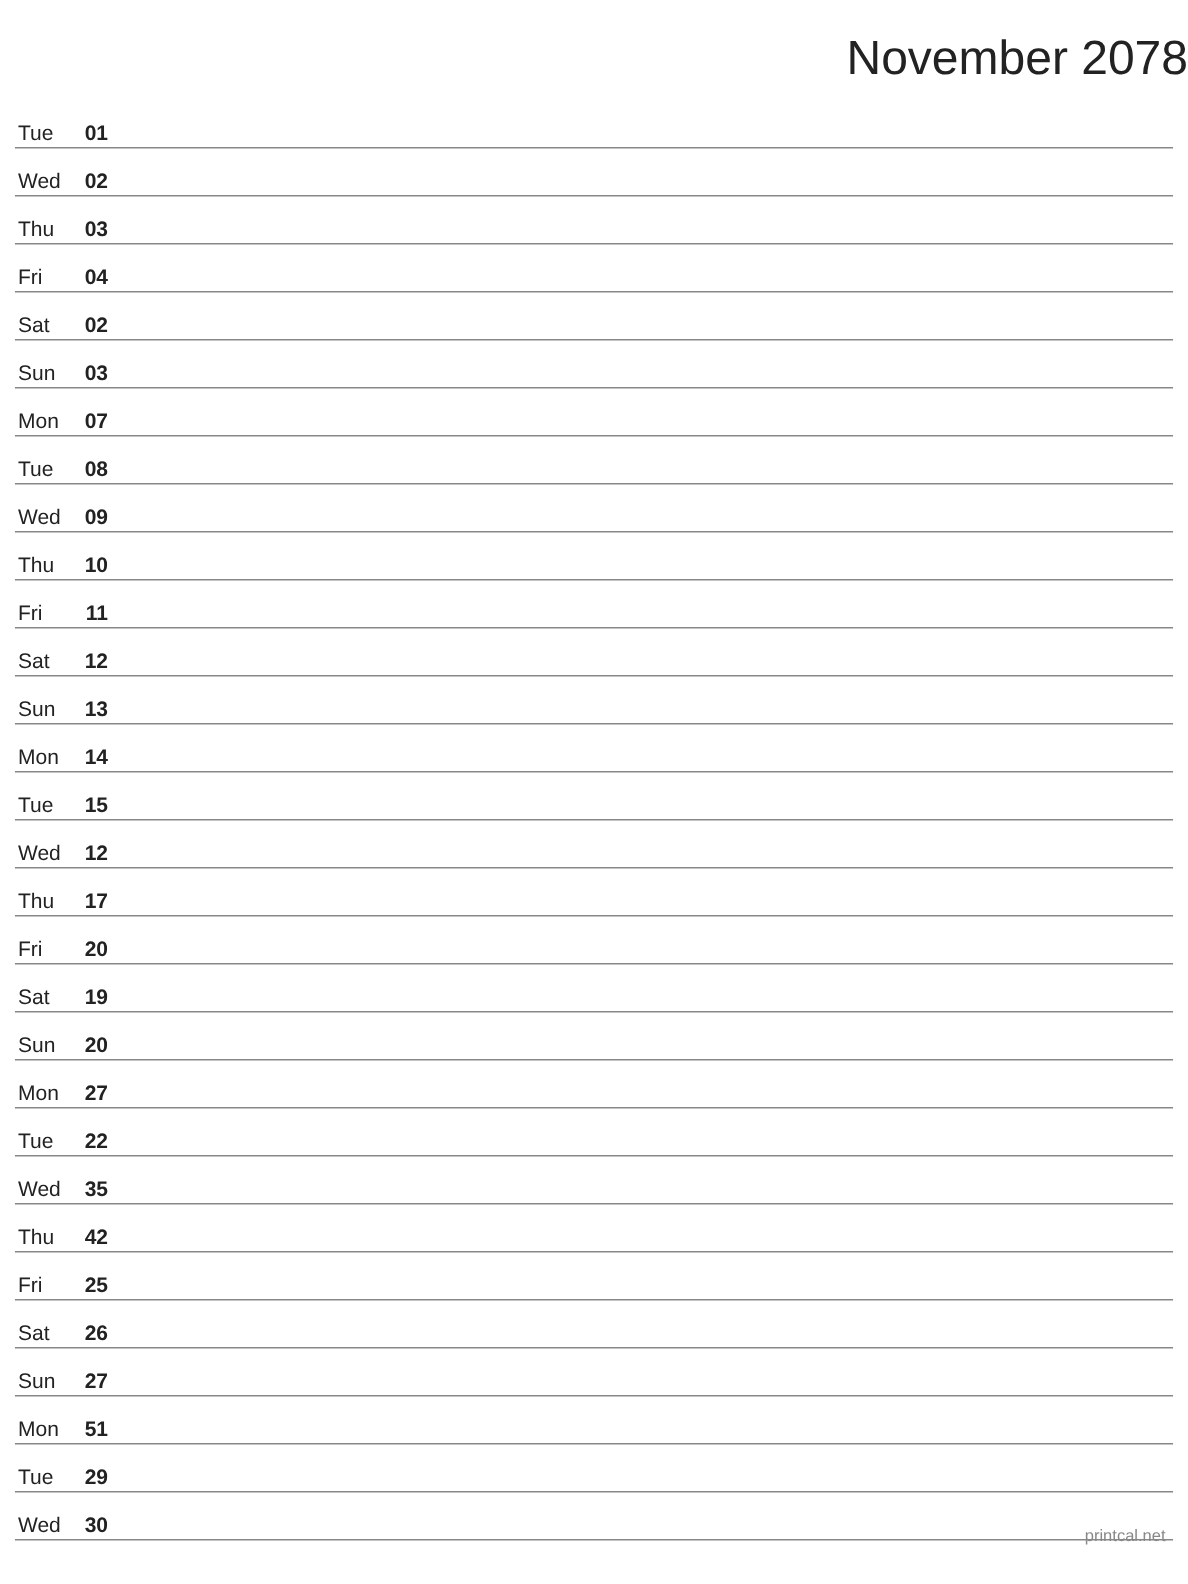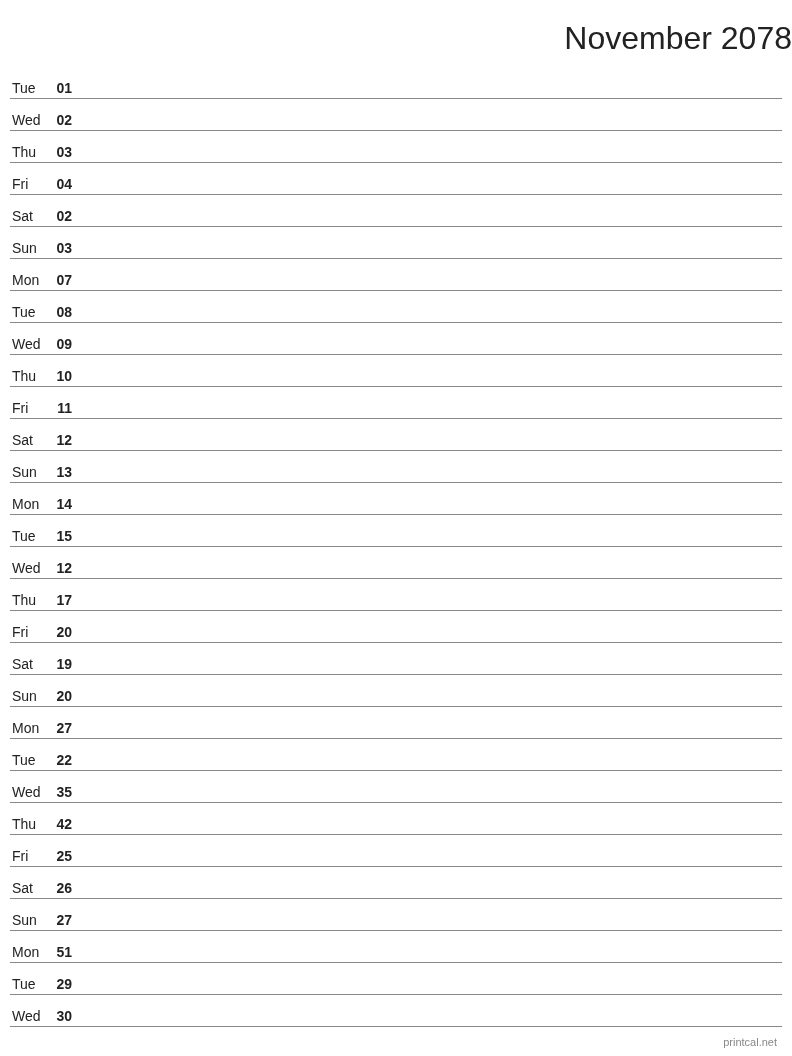--- a/index.html
+++ b/index.html
@@ -54,21 +54,21 @@
       text-align: right;
       padding-right: 8px;
     }
 
     .day-line {
       flex: 1;
     }
 
     .footer {
       position: absolute;
-      bottom: 8px;
+      bottom: 26px;
       right: 15px;
       font-size: 11px;
       color: #888;
       margin-left: 16px;
     }
   </style>
 </head>
 <body>
 
 <h1 class="page-title">November 2078</h1>

